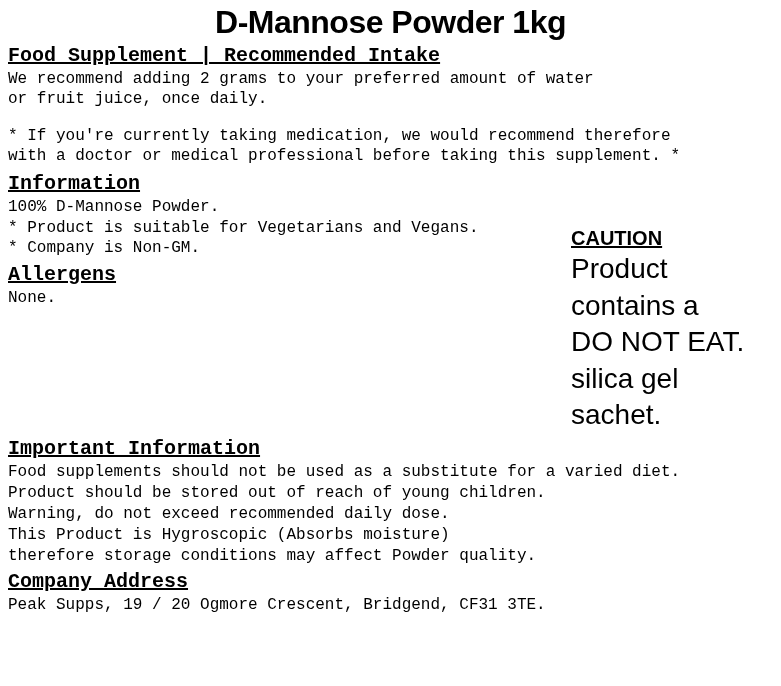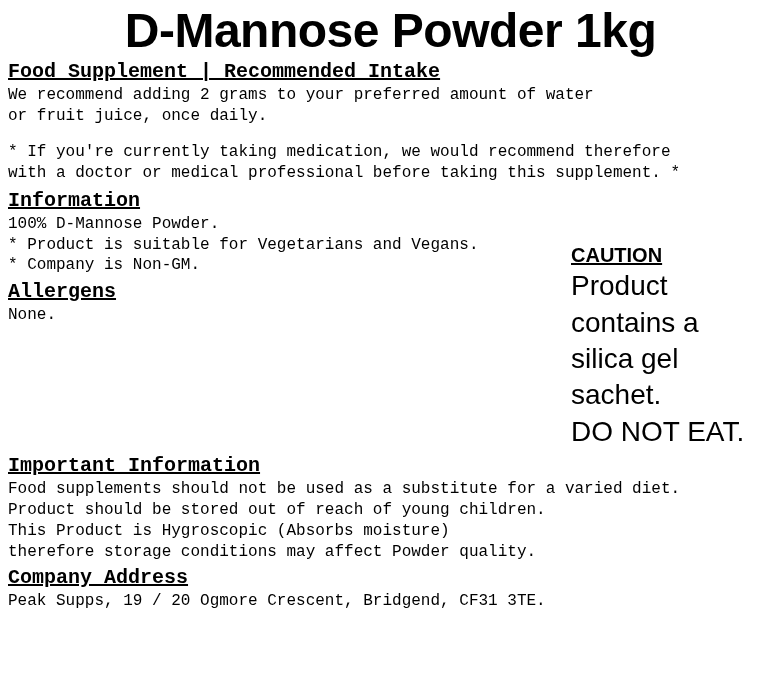--- a/index.html
+++ b/index.html
@@ -17,21 +17,21 @@
   }
   .label {
     position: relative;
     width: 781px;
     height: 686px;
     box-sizing: border-box;
     padding: 0 8px;
   }
   .product-title {
     text-align: center;
-    font-size: 48px;
+    font-size: 32px;
     font-weight: bold;
     line-height: 1.05;
     margin: 6px 0 4px 0;
     letter-spacing: -0.5px;
   }
   .heading {
     font-size: 20px;
     font-weight: bold;
     text-decoration: underline;
     line-height: 1.2;
@@ -106,29 +106,30 @@
       <div class="block">
         <div class="heading">Allergens</div>
         <div class="body-text">None.</div>
       </div>
 
     </div>
 
     <div class="col-right">
       <div class="caution-heading">CAUTION</div>
       <div class="caution-text">Product contains a</div>
+      <div class="caution-text">DO NOT EAT.</div>
       <div class="caution-text">silica gel sachet.</div>
-      <div class="caution-text">DO NOT EAT.</div>
     </div>
   </div>
 
   <div class="block">
     <div class="heading">Important Information</div>
     <div class="body-text tight">Food supplements should not be used as a substitute for a varied diet.</div>
     <div class="body-text tight">Product should be stored out of reach of young children.</div>
+    <div class="body-text tight">Warning, do not exceed recommended daily dose.</div>
     <div class="body-text tight">This Product is Hygroscopic (Absorbs moisture)</div>
     <div class="body-text tight">therefore storage conditions may affect Powder quality.</div>
   </div>
 
   <div class="block">
     <div class="heading">Company Address</div>
     <div class="body-text">Peak Supps, 19 / 20 Ogmore Crescent, Bridgend, CF31 3TE.</div>
   </div>
 
 </div>

